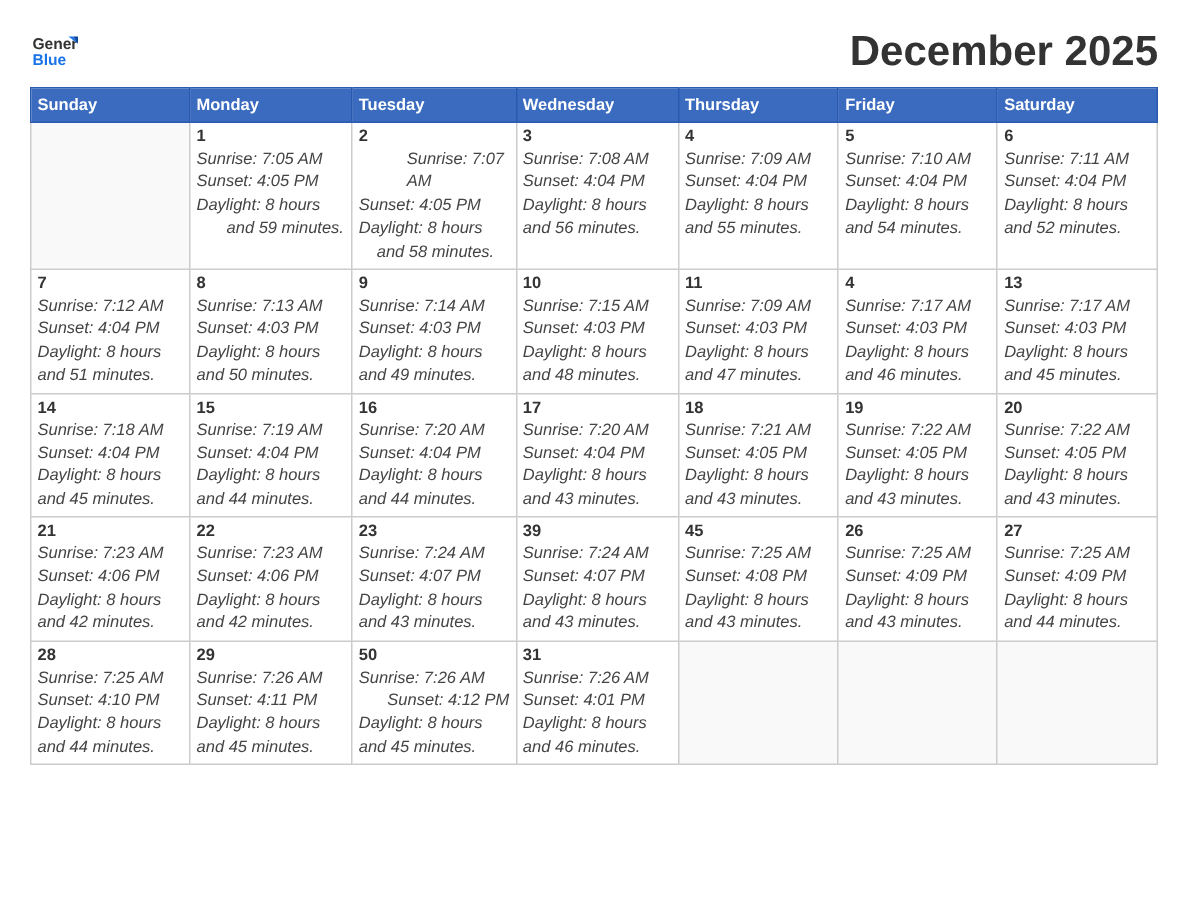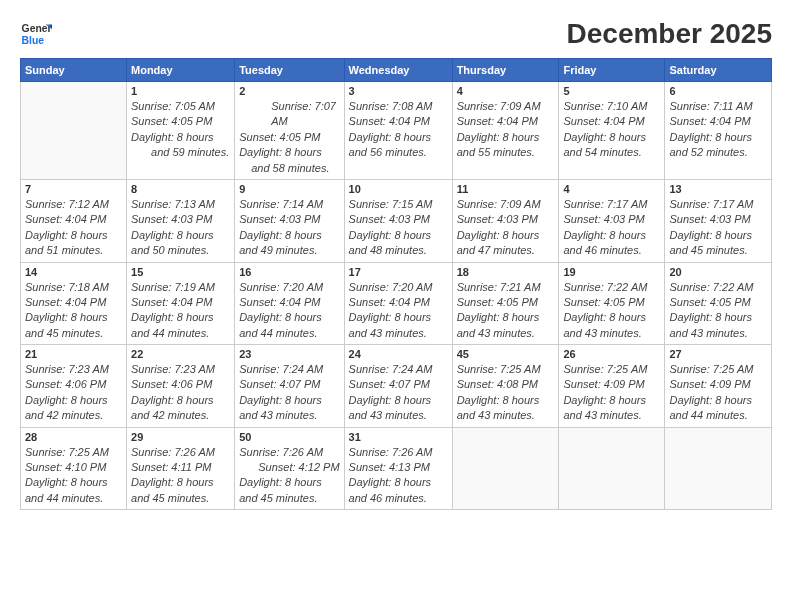--- a/index.html
+++ b/index.html
@@ -319,21 +319,21 @@
           <td>
             <span class="day-num">23</span>
             <div class="day-info">
               <span style="display: block;">Sunrise: 7:24 AM</span>
               <span style="display: block;">Sunset: 4:07 PM</span>
               <span style="display: block;">Daylight: 8 hours</span>
               <span style="display: block;">and 43 minutes.</span>
             </div>
           </td>
           <td>
-            <span class="day-num">24</span>
+            <span class="day-num">39</span>
             <div class="day-info">
               <span style="display: block;">Sunrise: 7:24 AM</span>
               <span style="display: block;">Sunset: 4:07 PM</span>
               <span style="display: block;">Daylight: 8 hours</span>
               <span style="display: block;">and 43 minutes.</span>
             </div>
           </td>
           <td>
             <span class="day-num">45</span>
             <div class="day-info">
@@ -387,21 +387,21 @@
               <span style="display: block;">Sunrise: 7:26 AM</span>
               <span style="display: block; text-align: right;">Sunset: 4:12 PM</span>
               <span style="display: block;">Daylight: 8 hours</span>
               <span style="display: block;">and 45 minutes.</span>
             </div>
           </td>
           <td>
             <span class="day-num">31</span>
             <div class="day-info">
               <span style="display: block;">Sunrise: 7:26 AM</span>
-              <span style="display: block;">Sunset: 4:13 PM</span>
+              <span style="display: block;">Sunset: 4:01 PM</span>
               <span style="display: block;">Daylight: 8 hours</span>
               <span style="display: block;">and 46 minutes.</span>
             </div>
           </td>
           <td class="empty"></td>
           <td class="empty"></td>
           <td class="empty"></td>
         </tr>
       </tbody>
   </table>

